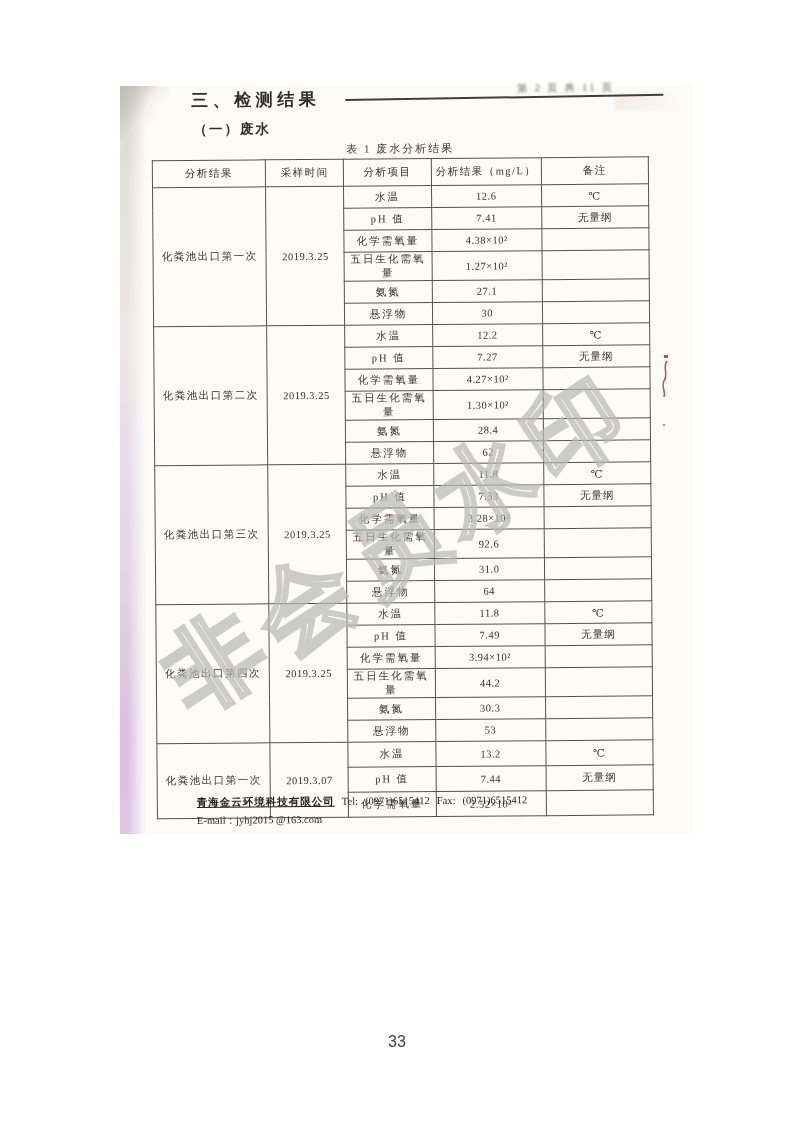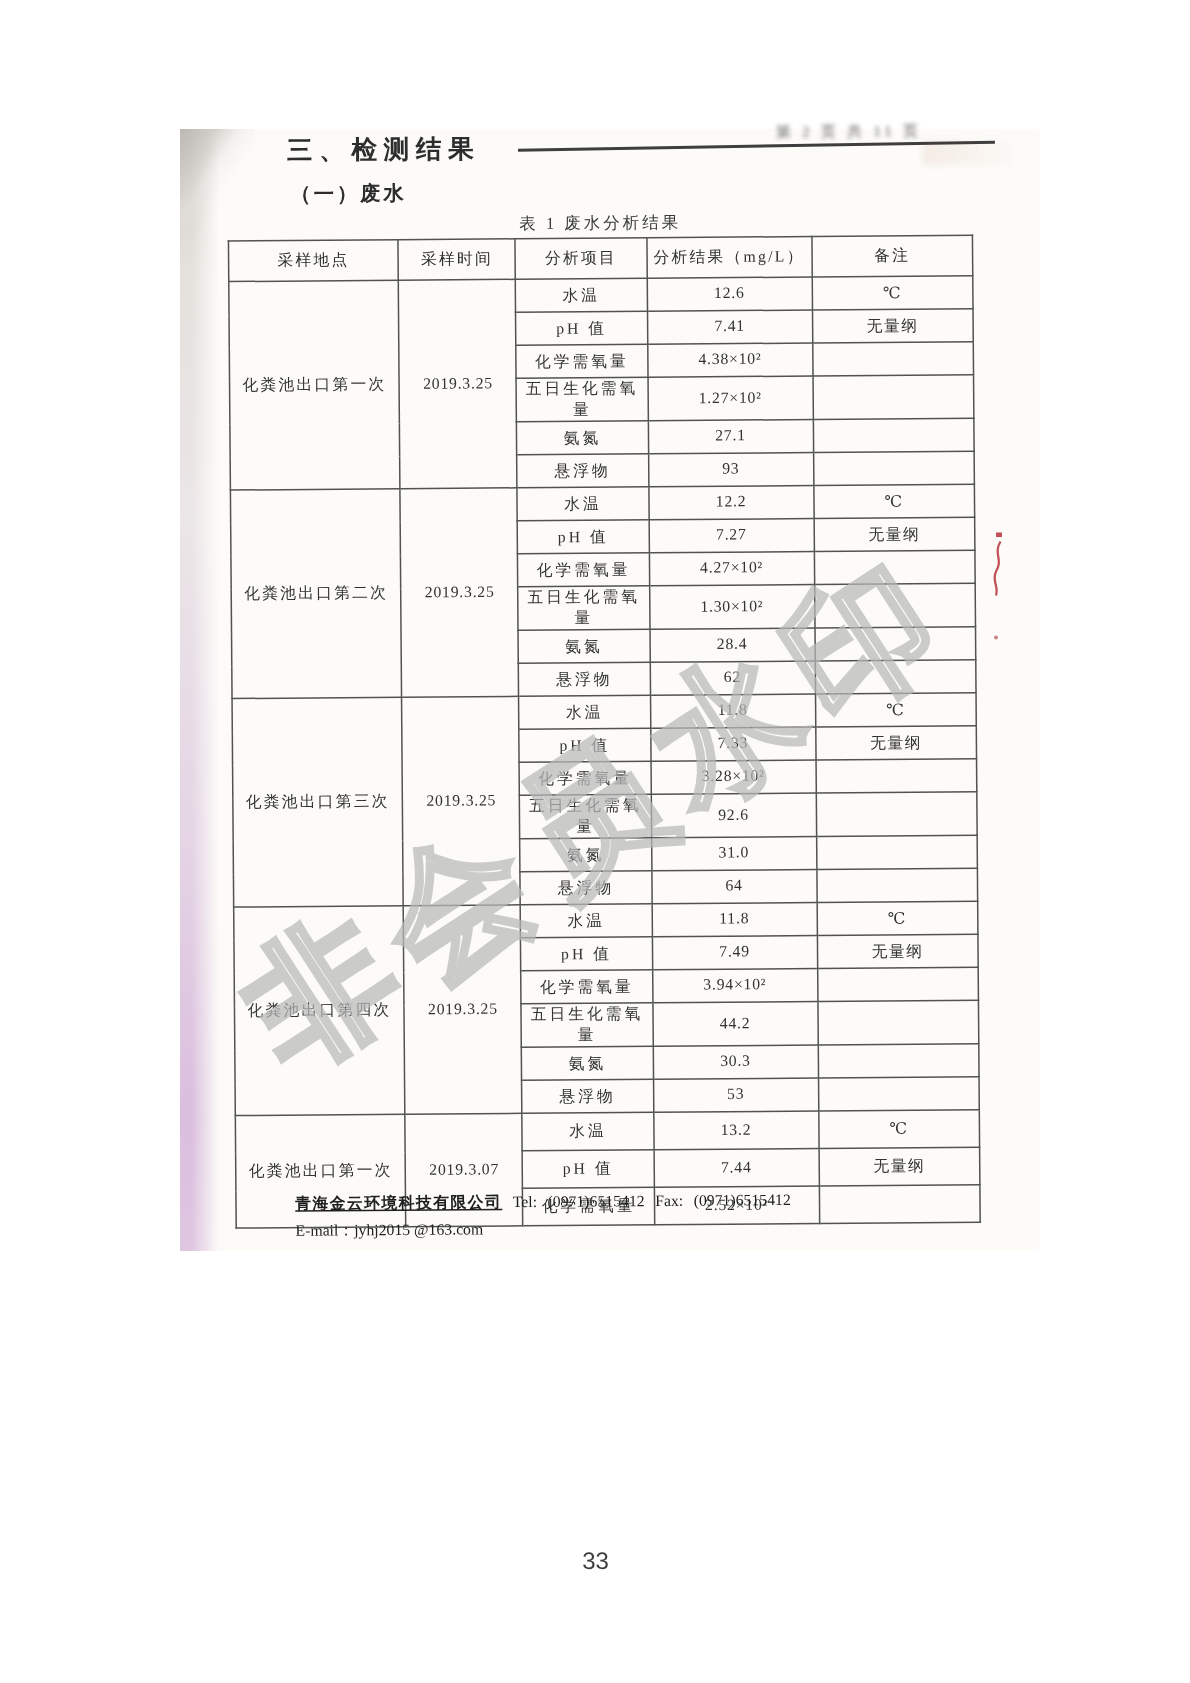--- a/index.html
+++ b/index.html
@@ -90,21 +90,21 @@
       <table class="results">
         <colgroup>
           <col style="width:113px">
             <col style="width:78px">
             <col style="width:87px">
             <col style="width:110px">
             <col style="width:107px">
         </colgroup>
         <thead>
             <tr>
-              <th>采样地点</th>
+              <th>分析结果</th>
               <th>采样时间</th>
               <th>分析项目</th>
               <th>分析结果（mg/L）</th>
               <th>备注</th>
             </tr>
           </thead>
         <tbody>
             <tr>
               <td class="c-loc" rowspan="6">化粪池出口第一次</td>
               <td class="c-date" rowspan="6">2019.3.25</td>
@@ -127,21 +127,21 @@
               <td class="c-result">1.27×10²</td>
               <td class="c-note"></td>
             </tr>
             <tr>
               <td class="c-item">氨氮</td>
               <td class="c-result">27.1</td>
               <td class="c-note"></td>
             </tr>
             <tr>
               <td class="c-item">悬浮物</td>
-              <td class="c-result">93</td>
+              <td class="c-result">30</td>
               <td class="c-note"></td>
             </tr>
             <tr>
               <td class="c-loc" rowspan="6">化粪池出口第二次</td>
               <td class="c-date" rowspan="6">2019.3.25</td>
               <td class="c-item">水温</td>
               <td class="c-result">12.2</td>
               <td class="c-note">℃</td>
             </tr>
             <tr>

